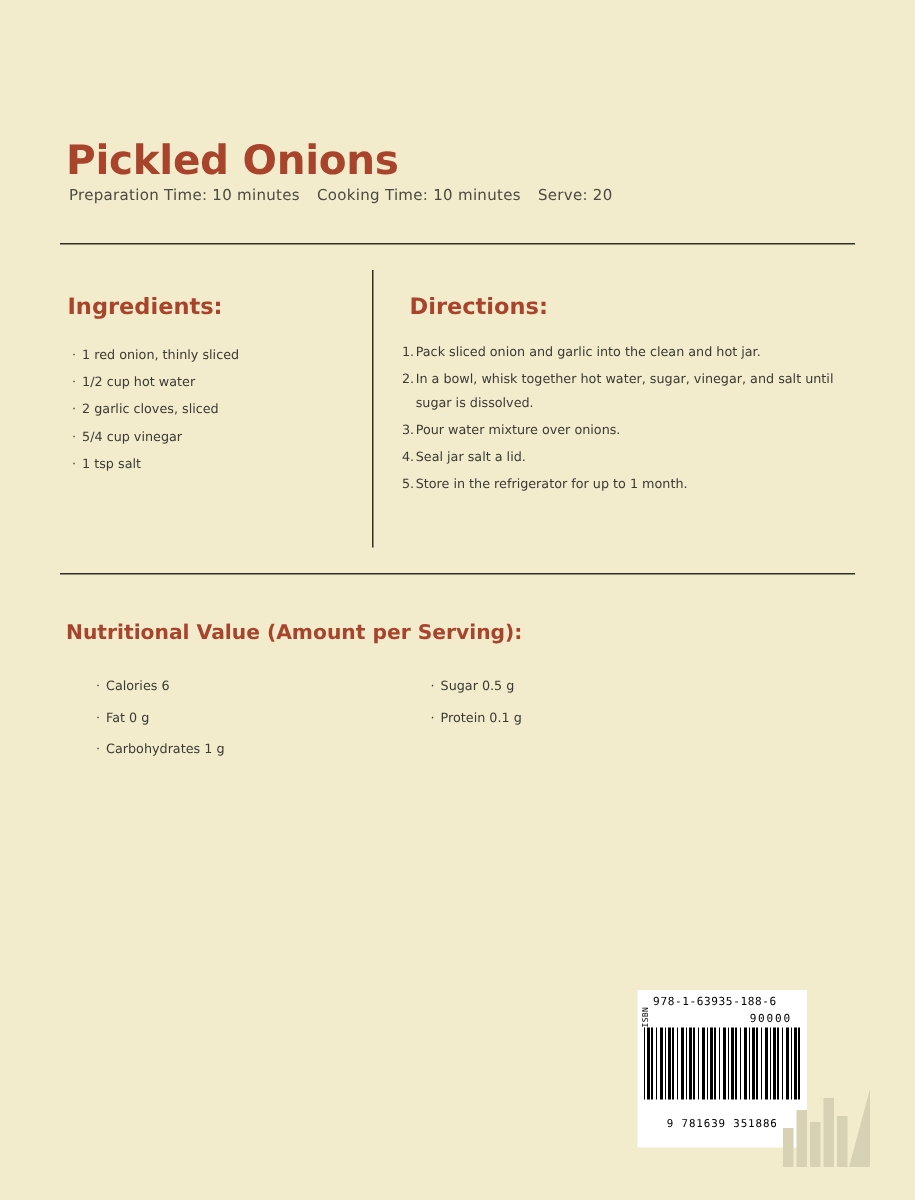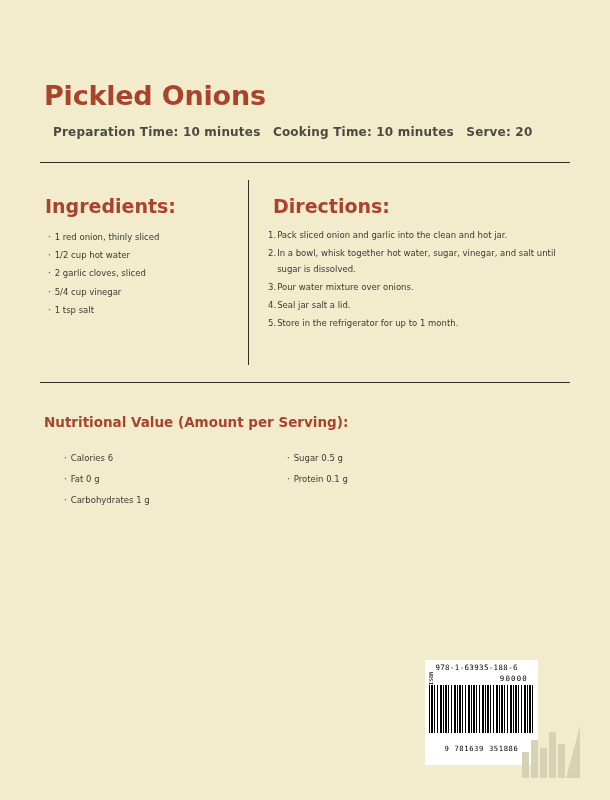--- a/index.html
+++ b/index.html
@@ -17,34 +17,34 @@
   }
   .page {
     position: absolute;
     inset: 0;
   }
 
   
   .title {
     position: absolute;
     left: 44px;
-    top: 80px;
+    top: 92px;
     font-size: 27px;
     font-weight: bold;
     color: #a8432c;
     letter-spacing: -0.2px;
   }
   .meta {
     position: absolute;
-    left: 53px;
+    left: 46px;
     top: 125px;
-    font-size: 12px;
+    font-size: 10px;
     color: #4a4a40;
     letter-spacing: 0.2px;
-    font-weight: bold;
+    font-weight: normal;
   }
   .meta span { margin-right: 8px; }
 
   
   .hr {
     position: absolute;
     left: 40px;
     width: 530px;
     height: 1px;
     background: #2f2f28;
@@ -57,21 +57,21 @@
     left: 248px;
     top: 180px;
     width: 1px;
     height: 185px;
     background: #2f2f28;
   }
 
   
   .sec-head {
     position: absolute;
-    font-size: 19px;
+    font-size: 15px;
     font-weight: bold;
     color: #a8432c;
   }
   .sec-head.ingredients { left: 45px; top: 195px; }
   .sec-head.directions  { left: 273px; top: 195px; }
   .sec-head.nutrition   { left: 44px;  top: 414px; font-size: 13.5px; }
 
   
   .ing-list {
     position: absolute;

